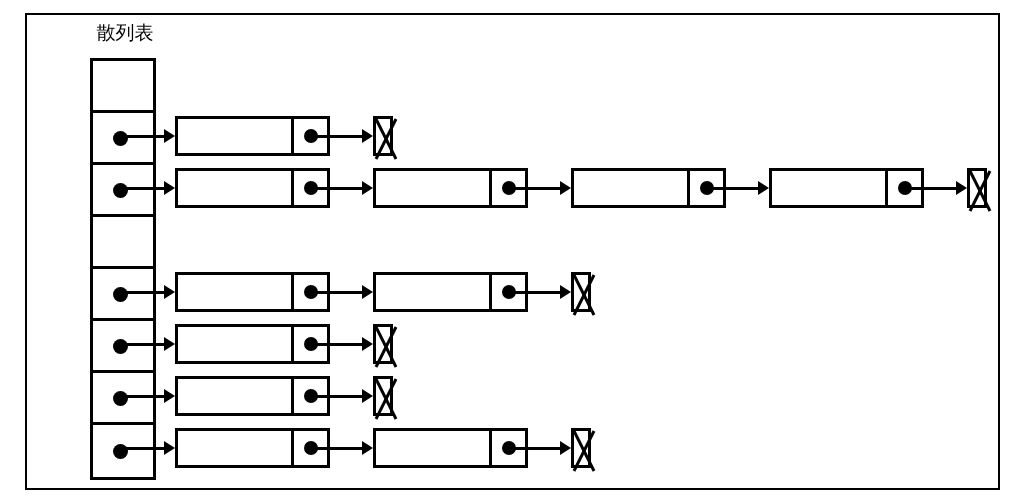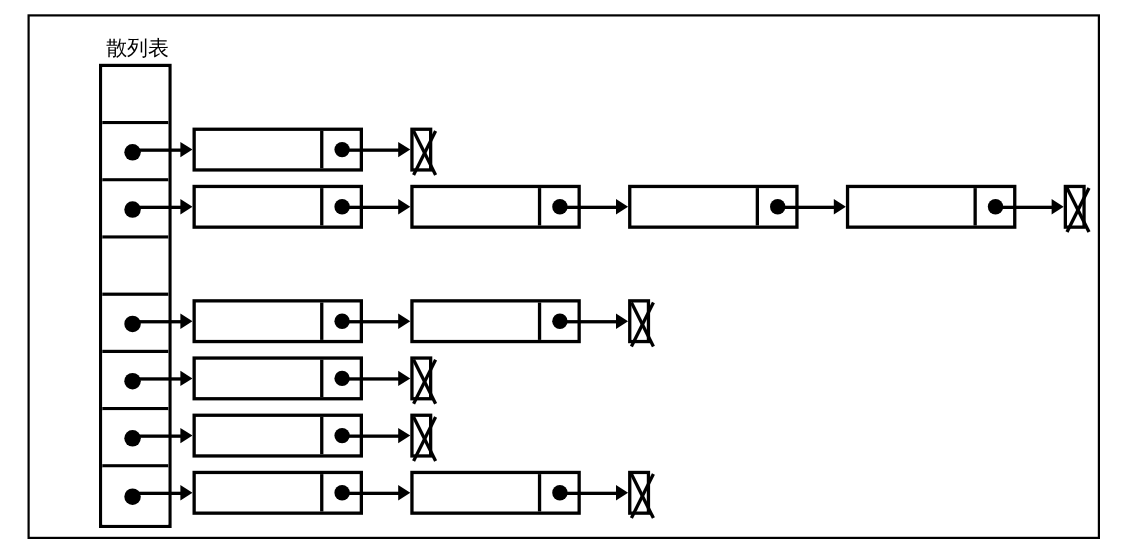--- a/index.html
+++ b/index.html
@@ -33,21 +33,21 @@
     height: 477px;
     border: 2px solid #000000;
     box-sizing: border-box;
     background: #ffffff;
   }
 
   
   .table-title {
     position: absolute;
     left: 70px;
-    top: 32px;
+    top: 20px;
     width: 110px;
     text-align: center;
     font-size: 19px;
     line-height: 24px;
     font-family: "DejaVu Sans", "Liberation Sans", sans-serif;
     white-space: nowrap;
   }
 
   
   .index-label {

